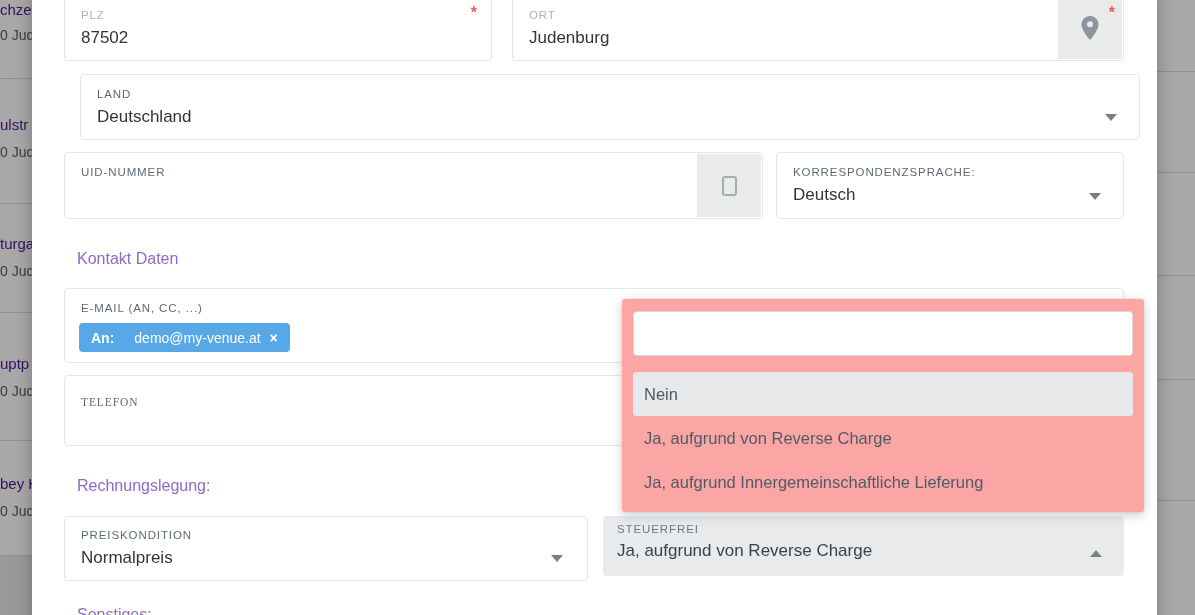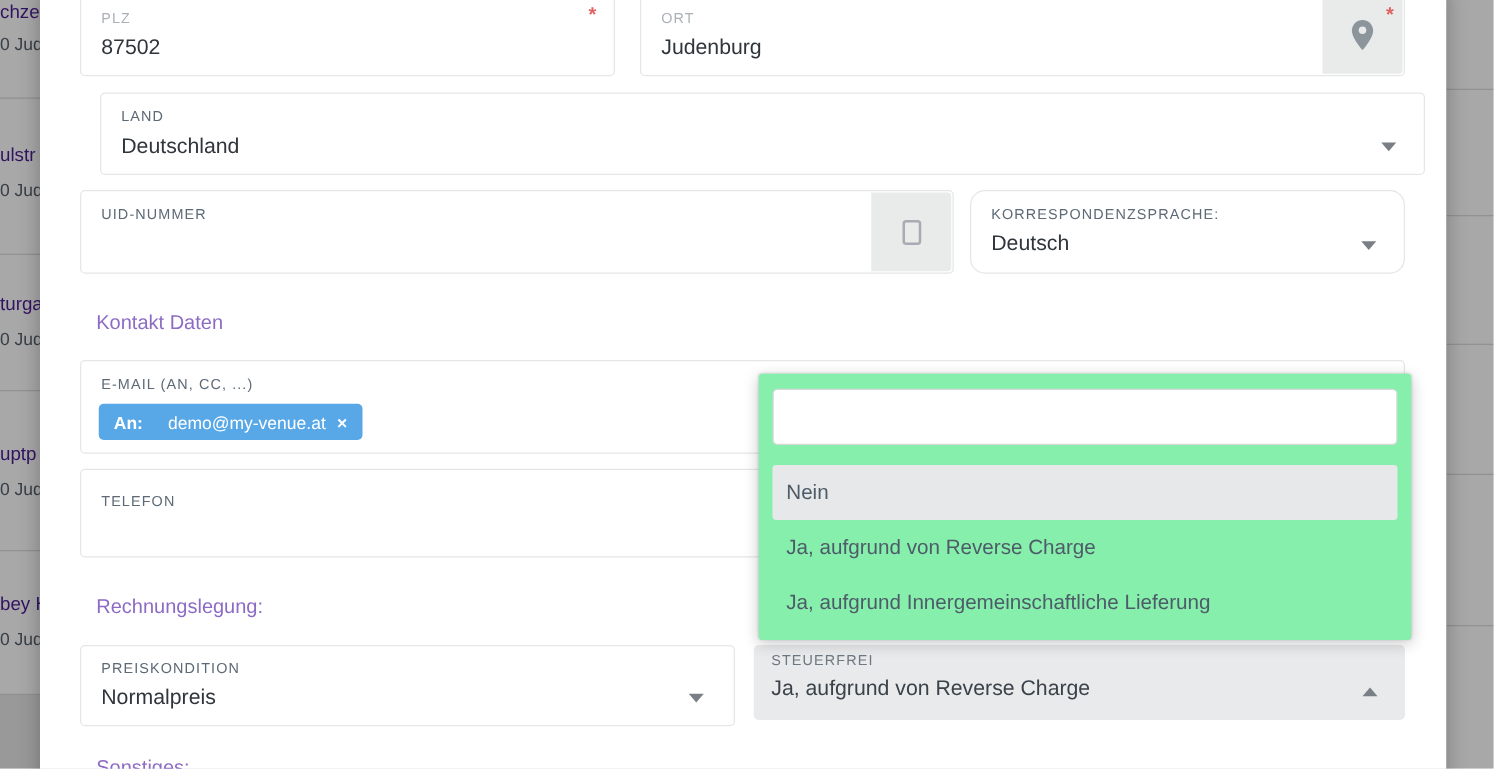--- a/index.html
+++ b/index.html
@@ -74,22 +74,22 @@
     position: absolute; left: 14px; top: 34px; height: 29px;
     background: #58a8e8; border-radius: 4px; color: #fff;
     display: inline-flex; align-items: center; padding: 0 12px;
     font-size: 14px; white-space: nowrap;
   }
   .chip b { font-weight: bold; margin-right: 20px; }
   .chip .chip-x { font-weight: bold; margin-left: 9px; font-size: 14px; cursor: pointer; }
 
   
   .dropdown-panel {
-    position: absolute; left: 607px; top: 299px; width: 522px; height: 213px;
-    background: #86efac; border-radius: 3px; z-index: 6;
+    position: absolute; left: 622px; top: 299px; width: 522px; height: 213px;
+    background: #fca5a5; border-radius: 3px; z-index: 6;
     box-shadow: 0 3px 12px rgba(0,0,0,0.2), 0 0 2px rgba(0,0,0,0.12);
   }
   .dropdown-search {
     position: absolute; left: 11px; top: 12px; width: 500px; height: 45px;
     border: 1px solid #d6d8da; border-radius: 4px; font-size: 16px;
     padding: 0 10px; color: #2f353b; outline: none;
     font-family: "Liberation Sans", "DejaVu Sans", sans-serif;
   }
   .dropdown-option {
     position: absolute; left: 11px; width: 500px; height: 44px;
@@ -172,38 +172,38 @@
 </div>
 
 <div class="field pad" style="left:64px; top:152px; width:699px; height:67px;">
   <span class="field-label">UID-NUMMER</span>
   <span class="field-value"></span>
   <div class="side-btn">
     <div class="checkbox"></div>
   </div>
 </div>
 
-<div class="field pad" style="left:776px; top:152px; width:348px; height:67px;border-radius:12px;">
+<div class="field pad" style="left:776px; top:152px; width:348px; height:67px;">
   <span class="field-label">KORRESPONDENZSPRACHE:</span>
   <span class="field-value">Deutsch</span>
   <span class="caret-down" style="right:22px; top:40px;"></span>
 </div>
 
 <div class="section-heading" style="left:77px; top:250px;">Kontakt Daten</div>
 
 <div class="field pad" style="left:64px; top:288px; width:1060px; height:75px;">
   <span class="field-label">E-MAIL (AN, CC, ...)</span>
   <div class="chip">
     <b>An:</b>
     <span>demo@my-venue.at</span>
     <span class="chip-x">×</span>
   </div>
 </div>
 
-<div class="field" style="left:64px; top:375px; width:1060px; height:71px; padding:20px 16px 0 16px;">
+<div class="field" style="left:64px; top:375px; width:1060px; height:71px; padding:20px 16px 0 16px;font-family:Liberation Serif, serif;">
   <span class="field-label">TELEFON</span>
   <span class="field-value"></span>
 </div>
 
 <div class="section-heading" style="left:77px; top:477px;">Rechnungslegung:</div>
 
 <div class="field" style="left:64px; top:516px; width:524px; height:65px; padding:12px 16px 0 16px;">
   <span class="field-label">PREISKONDITION</span>
   <span class="field-value">Normalpreis</span>
   <span class="caret-down" style="right:24px; top:38px;"></span>

